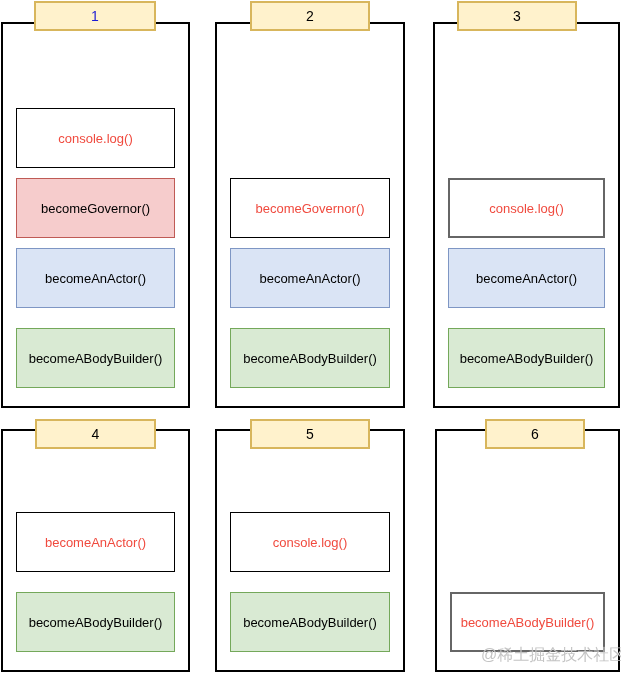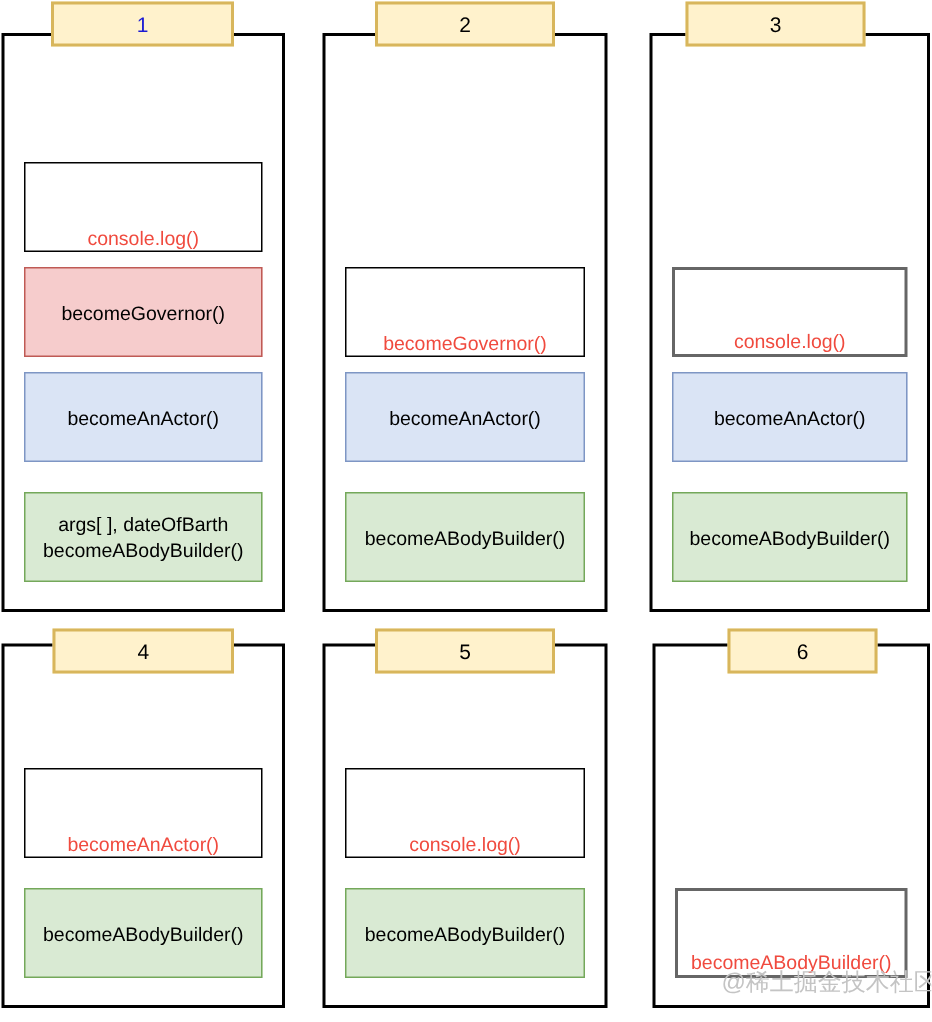--- a/index.html
+++ b/index.html
@@ -72,21 +72,21 @@
     line-height: 17px;
     color: #000000;
     background: #ffffff;
     border: 1px solid #000000;
   }
   .box.white          { background: #ffffff; border: 1px solid #000000; }
   .box.white-selected { background: #ffffff; border: 2px solid var(--selected-border, #666666); }
   .box.pink  { background: var(--pink-fill, #f6cccc);  border: 1px solid var(--pink-border, #bf5a55); }
   .box.blue  { background: var(--blue-fill, #dae4f5);  border: 1px solid var(--blue-border, #7e96c4); }
   .box.green { background: var(--green-fill, #d9ead3); border: 1px solid var(--green-border, #74a85a); margin-top: 10px; }
-  .box.red-text { color: var(--red-text, #f04a3e); justify-content: flex-end; }
+  .box.red-text { color: var(--red-text, #f04a3e); }
 
   .watermark {
     position: absolute;
     left: 481px;
     top: 645px;
     font-size: 16px;
     color: #c4c4c4;
     z-index: 4;
     white-space: nowrap;
   }
@@ -105,21 +105,20 @@
         <div class="box white red-text">
           <div>console.log()</div>
         </div>
         <div class="box pink">
           <div>becomeGovernor()</div>
         </div>
         <div class="box blue">
           <div>becomeAnActor()</div>
         </div>
         <div class="box green">
-          <div>args[ ], dateOfBarth</div>
           <div>becomeABodyBuilder()</div>
         </div>
       </div>
   </div>
 
   <div class="panel panel-2 row1">
     <div class="tab tab-2">
       <span class="tab-label" style="color: rgb(0, 0, 0);">2</span>
     </div>
     <div class="boxes">

